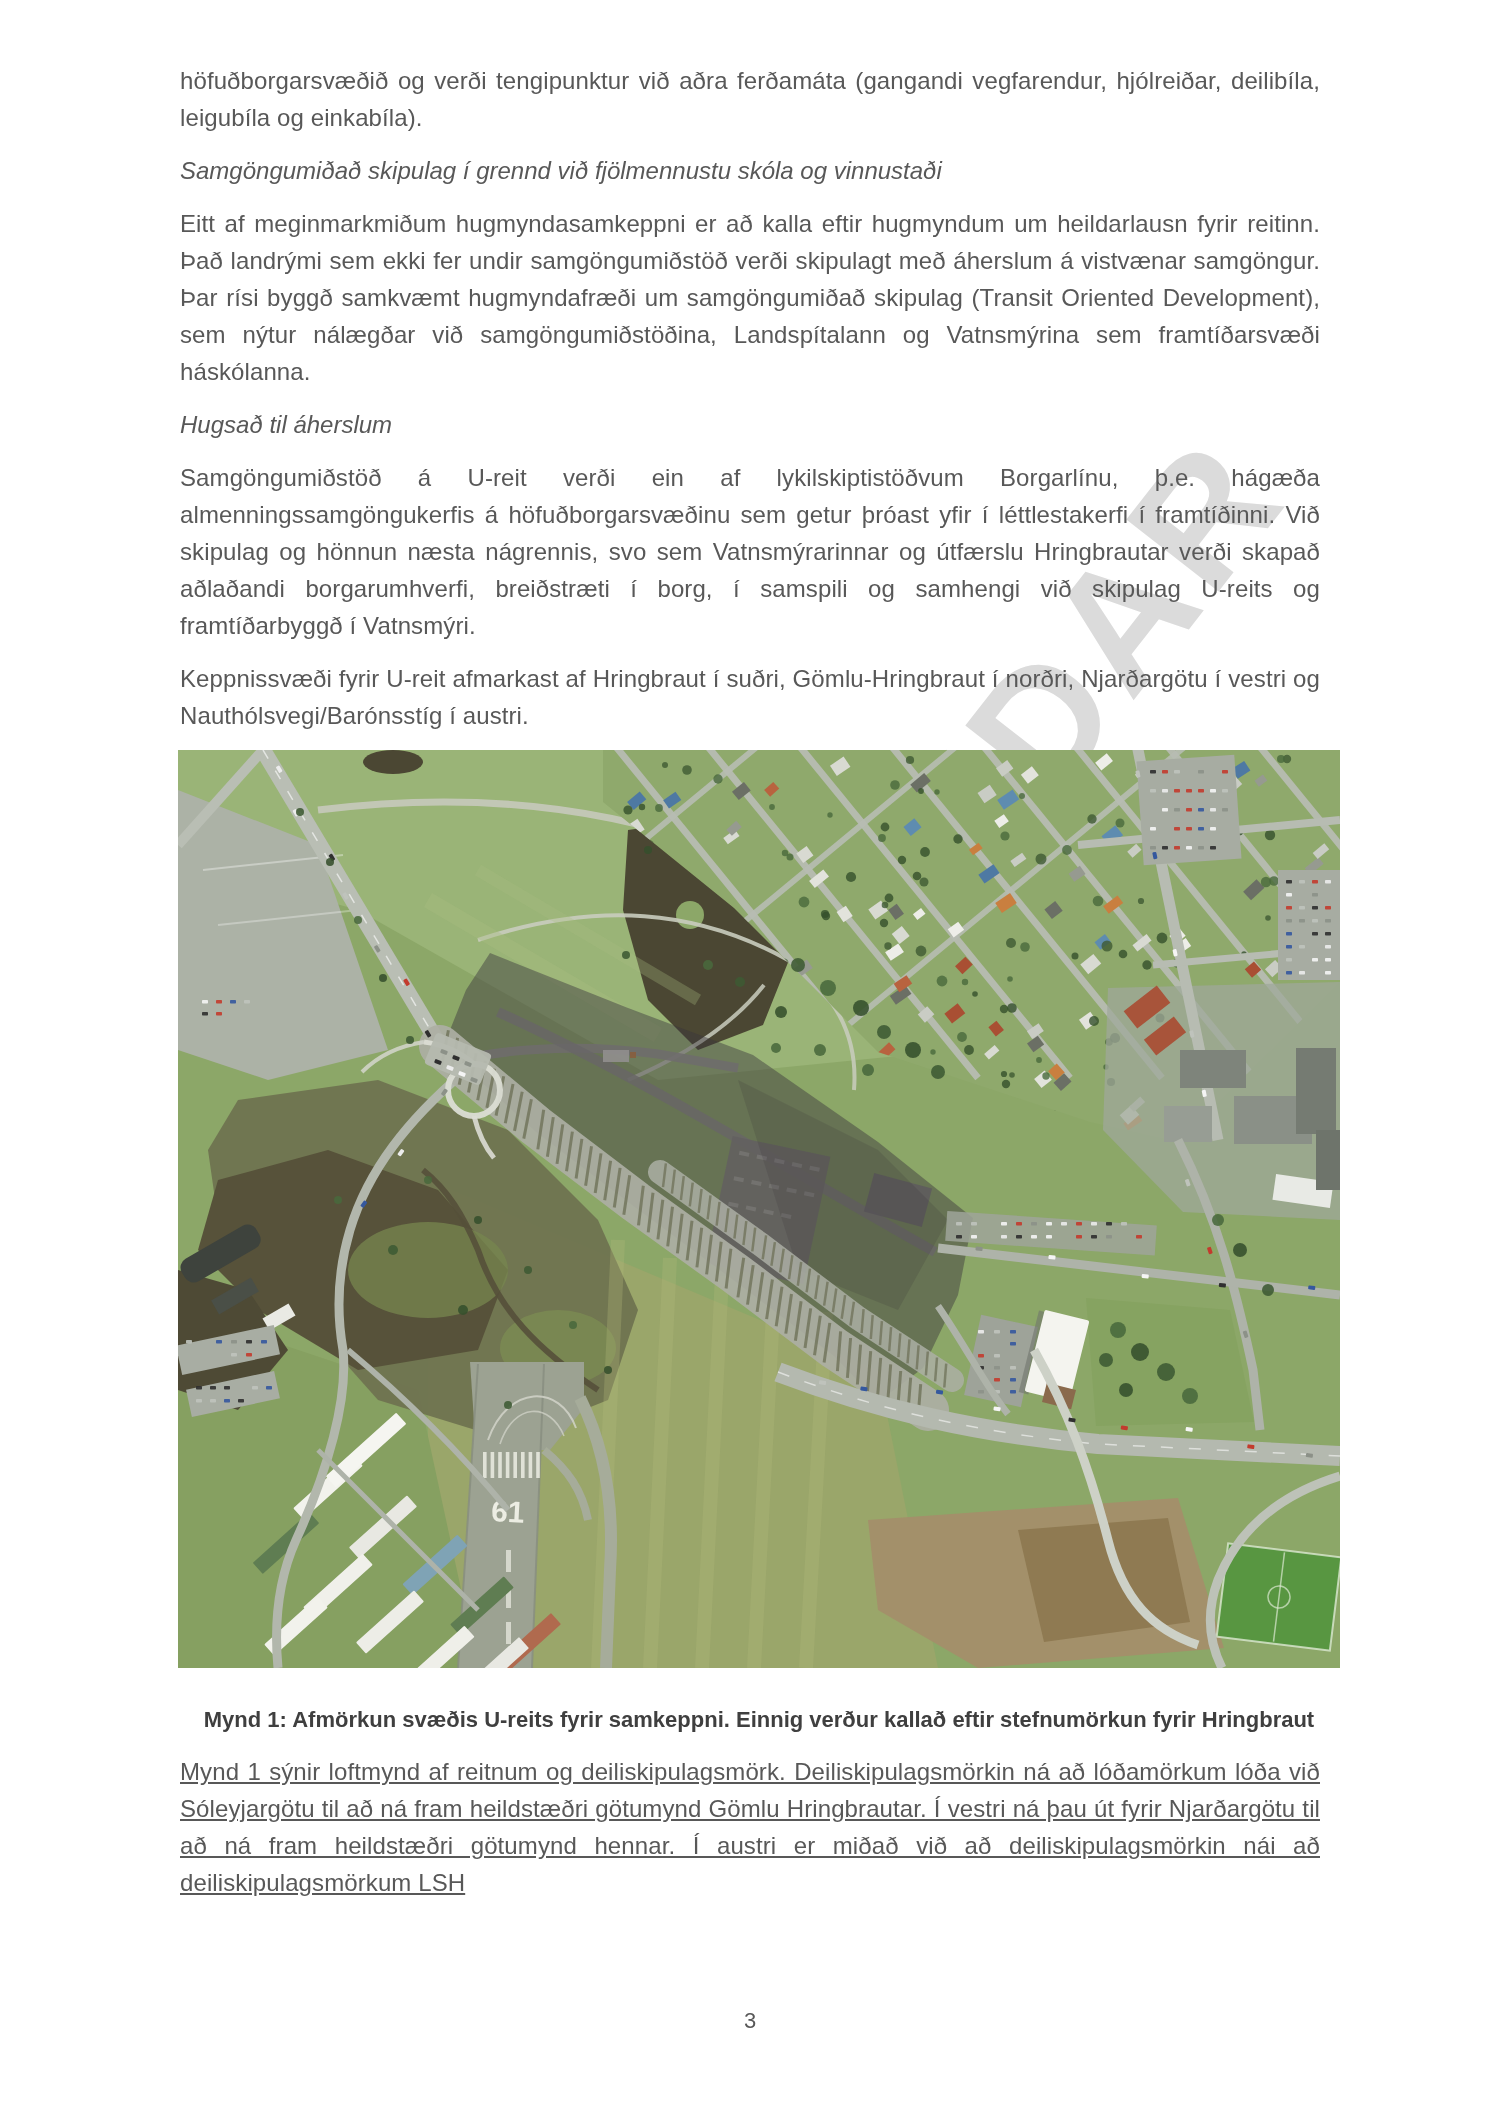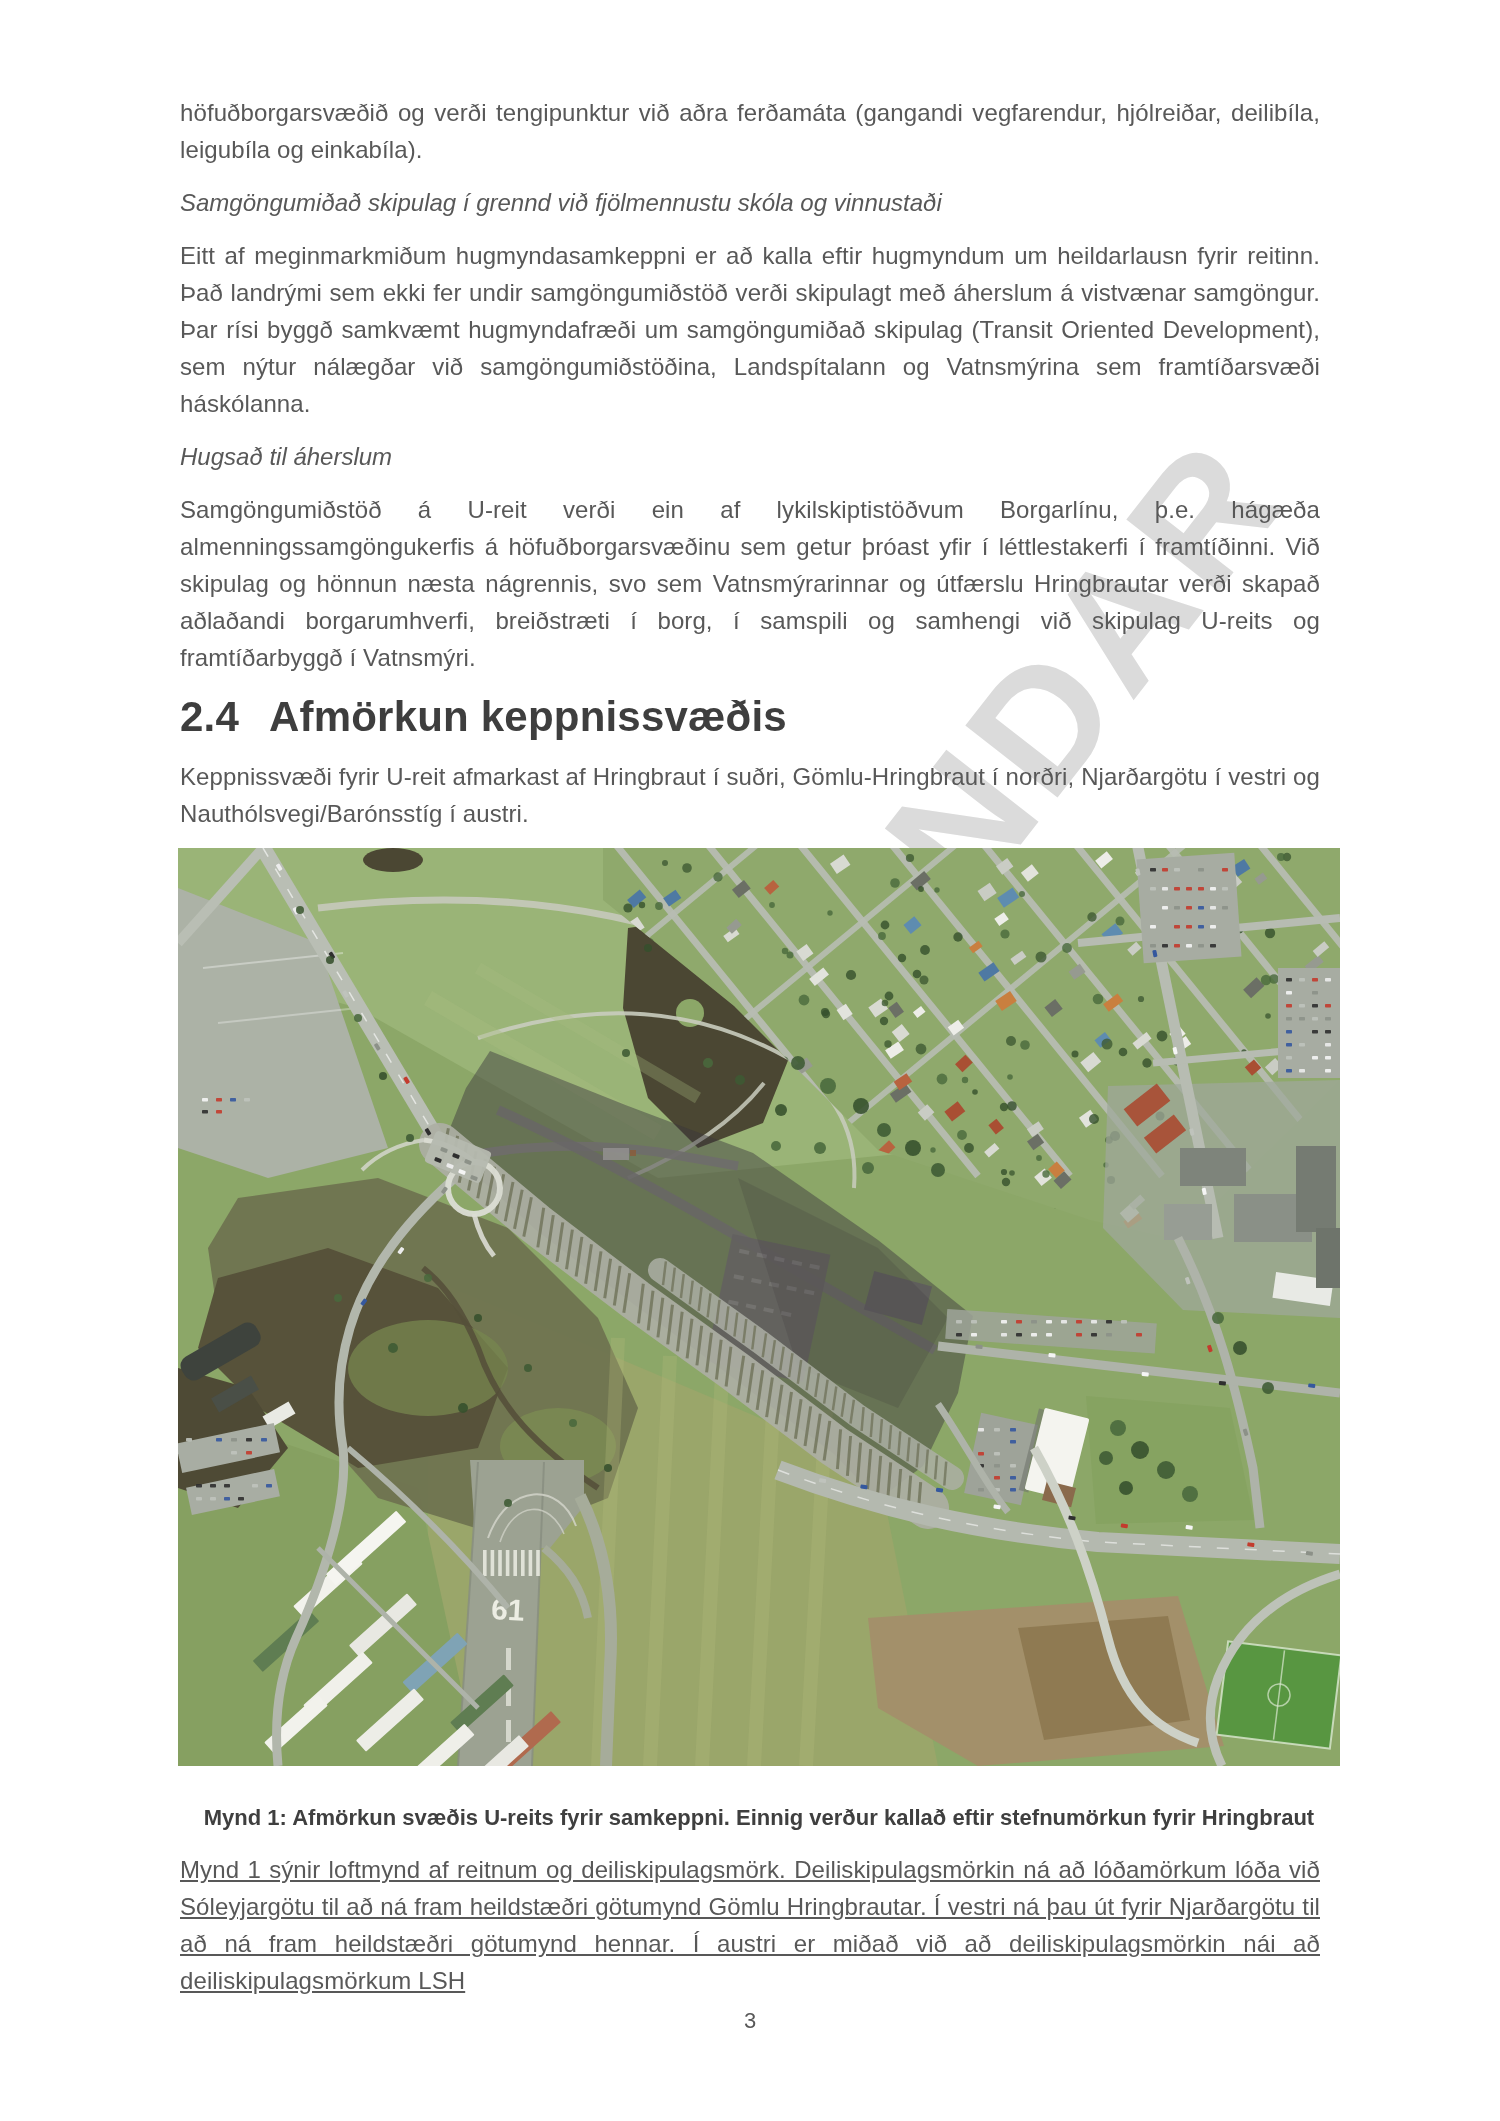--- a/index.html
+++ b/index.html
@@ -9,21 +9,21 @@
     font-family:"Liberation Sans",sans-serif;
   }
   .watermark{
     position:absolute;left:725px;top:630px;z-index:1;
     font-size:170px;font-weight:bold;letter-spacing:8px;line-height:170px;
     color:var(--c-watermark,#DBDBDB);
     transform:rotate(-52deg);white-space:nowrap;user-select:none;
   }
   .content{
     position:absolute;left:180px;top:0;width:1140px;z-index:2;
-    padding-top:94px;color:var(--c-body,#585858);
+    padding-top:62px;color:var(--c-body,#585858);
   }
   .para{
     font-size:24px;line-height:37px;margin:0 0 16px;
     text-align:justify;letter-spacing:0.1px;
   }
   .para.last{margin-bottom:8px;text-decoration:underline;}
   .subhead{
     font-size:24px;line-height:37px;font-style:italic;margin:0 0 16px;
     color:var(--c-body,#585858);font-weight:normal;
   }
@@ -58,23 +58,20 @@
     <p class="para">höfuðborgarsvæðið og verði tengipunktur við aðra ferðamáta (gangandi vegfarendur, hjólreiðar, deilibíla, leigubíla og einkabíla).</p>
 
     <p class="subhead">Samgöngumiðað skipulag í grennd við fjölmennustu skóla og vinnustaði</p>
 
     <p class="para">Eitt af meginmarkmiðum hugmyndasamkeppni er að kalla eftir hugmyndum um heildarlausn fyrir reitinn. Það landrými sem ekki fer undir samgöngumiðstöð verði skipulagt með áherslum á vistvænar samgöngur. Þar rísi byggð samkvæmt hugmyndafræði um samgöngumiðað skipulag (Transit Oriented Development), sem nýtur nálægðar við samgöngumiðstöðina, Landspítalann og Vatnsmýrina sem framtíðarsvæði háskólanna.</p>
 
     <p class="subhead">Hugsað til áherslum</p>
 
     <p class="para">Samgöngumiðstöð á U-reit verði ein af lykilskiptistöðvum Borgarlínu, þ.e. hágæða almenningssamgöngukerfis á höfuðborgarsvæðinu sem getur þróast yfir í léttlestakerfi í framtíðinni. Við skipulag og hönnun næsta nágrennis, svo sem Vatnsmýrarinnar og útfærslu Hringbrautar verði skapað aðlaðandi borgarumhverfi, breiðstræti í borg, í samspili og samhengi við skipulag U-reits og framtíðarbyggð í Vatnsmýri.</p>
 
-    <h2 class="h24">
-      <span class="secnum">2.4</span><span>Afmörkun keppnissvæðis</span>
-    </h2>
 
     <p class="para">Keppnissvæði fyrir U-reit afmarkast af Hringbraut í suðri, Gömlu-Hringbraut í norðri, Njarðargötu í vestri og Nauthólsvegi/Barónsstíg í austri.</p>
 
     <div class="figwrap">
       <div class="photo" id="aerial-photo"><svg width="1162" height="918" viewBox="0 0 1162 918" xmlns="http://www.w3.org/2000/svg">
             <defs>
               <clipPath id="clipres">
                 <polygon points="425,0 1162,0 1162,232 1000,392 912,372 700,302 556,158 425,52"></polygon>
               </clipPath>
             </defs>

